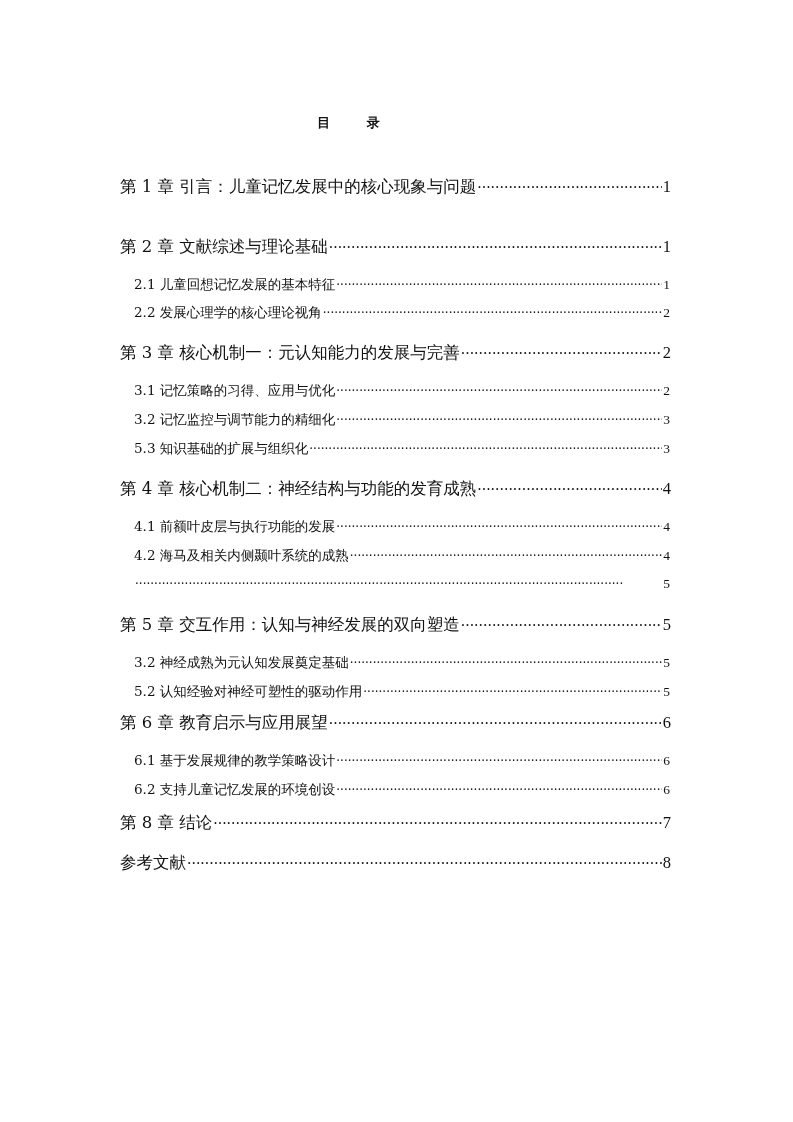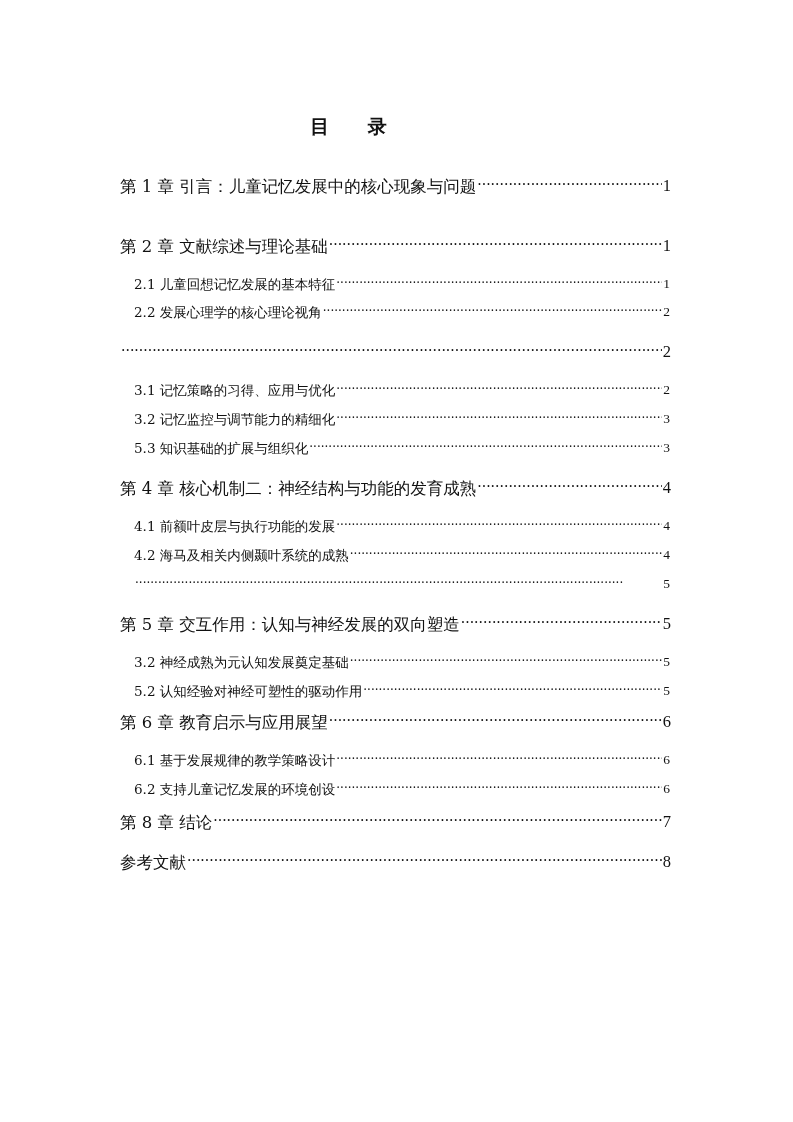--- a/index.html
+++ b/index.html
@@ -1,21 +1,21 @@
 <!DOCTYPE html>
 <html><head>
 <meta charset="utf-8">
 <style>
   html, body { margin: 0; padding: 0; background: #ffffff; }
   body { width: 793px; height: 1122px; position: relative; overflow: hidden;
          font-family: "DejaVu Serif", "Liberation Serif", serif; color: #111; }
   .title { position: absolute; top: 114px; left: 0; width: 697px; text-align: center;
            font-family: "DejaVu Sans", "Liberation Sans", sans-serif; font-weight: bold;
-           font-size: 19px; letter-spacing: 16px; text-indent: 16px; }
-  .toc-line { position: absolute; display: flex; align-items: flex-start; white-space: nowrap; }
+           font-size: 13px; letter-spacing: 16px; text-indent: 16px; }
+  .toc-line { position: absolute; display: flex; align-items: center; white-space: nowrap; }
   .toc-line .label { flex: 0 0 auto; }
   .toc-line .dots { flex: 1 1 auto; overflow: hidden; letter-spacing: 0px; margin: 0 1px; }
   .toc-line .dots::before { content: "································································································································"; }
   .toc-line .page { flex: 0 0 auto; font-family: "Liberation Serif", serif; }
   .chap { left: 120px; width: 551px; font-size: 16.5px; }
   .sect { left: 134px; width: 536px; font-size: 13.5px; }
   .chap .dots { font-size: 14px; }
   .sect .dots { font-size: 12px; }
 </style>
 </head>
@@ -39,20 +39,21 @@
   <span class="dots"></span>
   <span class="page">1</span>
 </div>
 <div class="toc-line sect" style="top:304px">
   <span class="label">2.2  发展心理学的核心理论视角</span>
   <span class="dots"></span>
   <span class="page">2</span>
 </div>
 
 <div class="toc-line chap" style="top:342px">
+  <span class="label">第 3 章  核心机制一：元认知能力的发展与完善</span>
   <span class="dots"></span>
   <span class="page">2</span>
 </div>
 <div class="toc-line sect" style="top:382px">
   <span class="label">3.1  记忆策略的习得、应用与优化</span>
   <span class="dots"></span>
   <span class="page">2</span>
 </div>
 <div class="toc-line sect" style="top:411px">
   <span class="label">3.2  记忆监控与调节能力的精细化</span>

